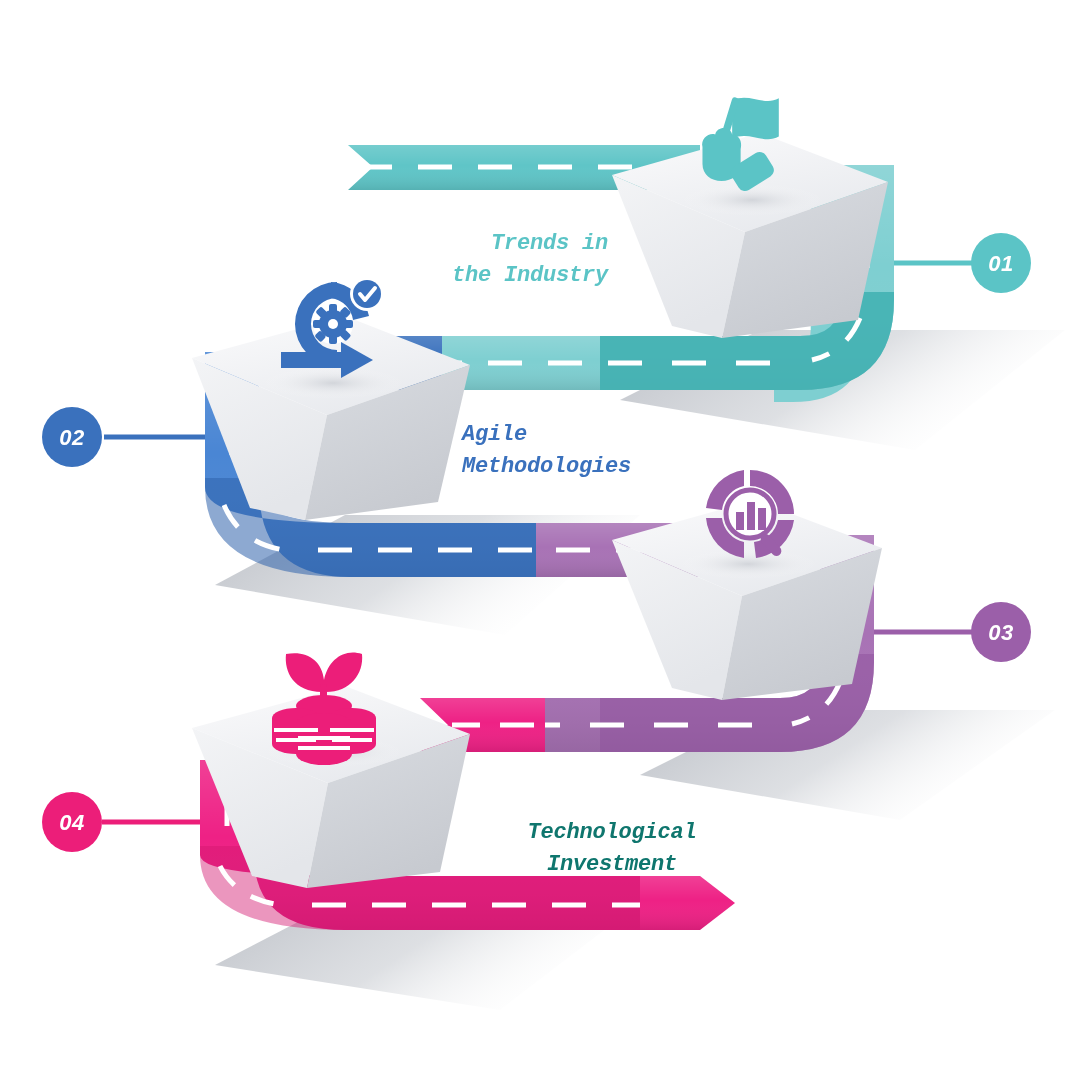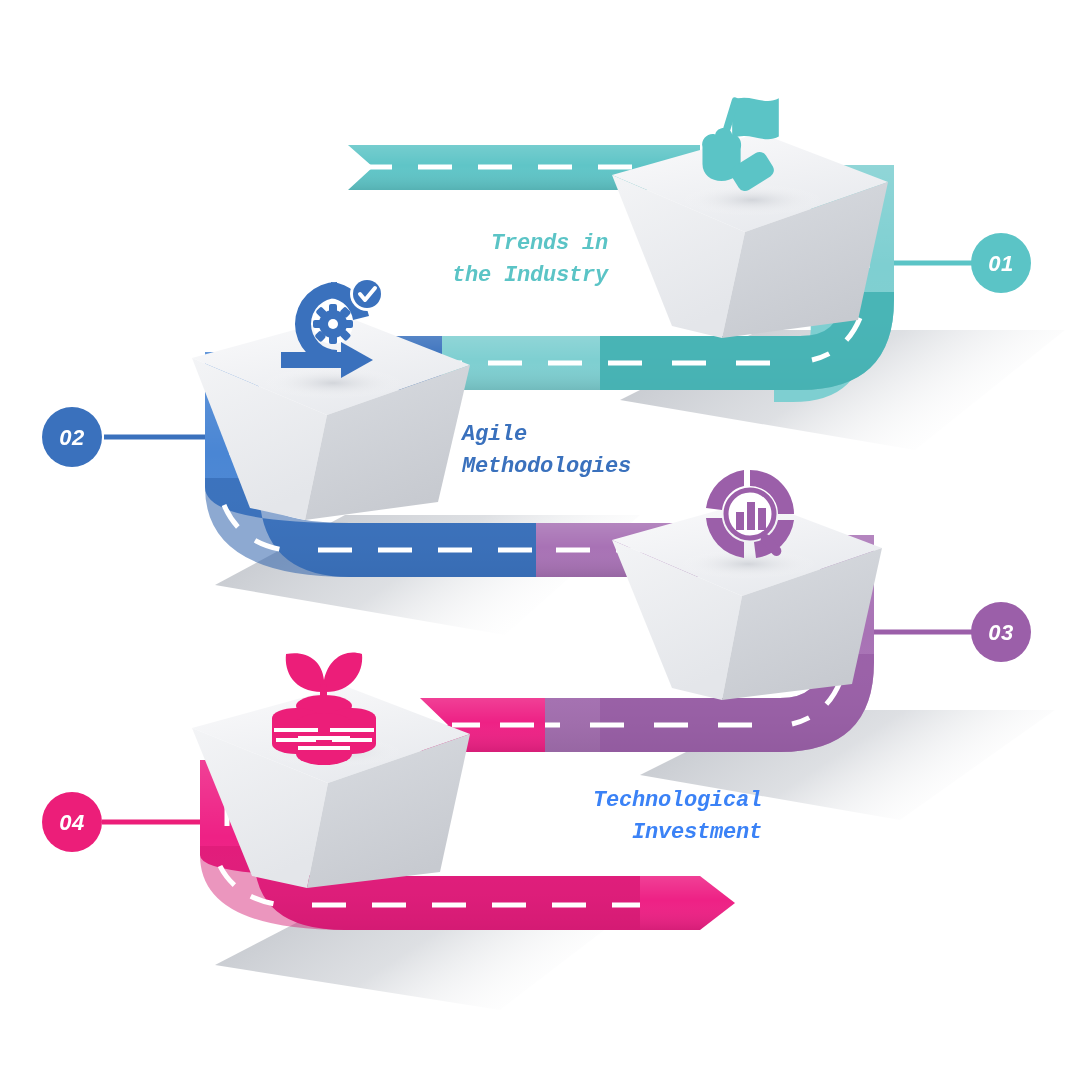--- a/index.html
+++ b/index.html
@@ -333,16 +333,16 @@
     </g>
   </svg>
 
   <div class="roadlabel" style="left:370px; top:228px; width:238px; text-align:right; color:#5bc4c6;">Trends in
 the Industry</div>
 
   <div class="roadlabel" style="left:462px; top:413px; width:280px; text-align:left; color:#3a71bd;margin-top:6px;">Agile
 Methodologies</div>
 
 
-  <div class="roadlabel" style="left:462px; top:785px; width:300px; text-align:right; color:#3b82f6;">Technological
+  <div class="roadlabel" style="left:462px; top:817px; width:300px; text-align:center; color:#0f766e;">Technological
 Investment</div>
 
 </div>
 
 </body></html>

